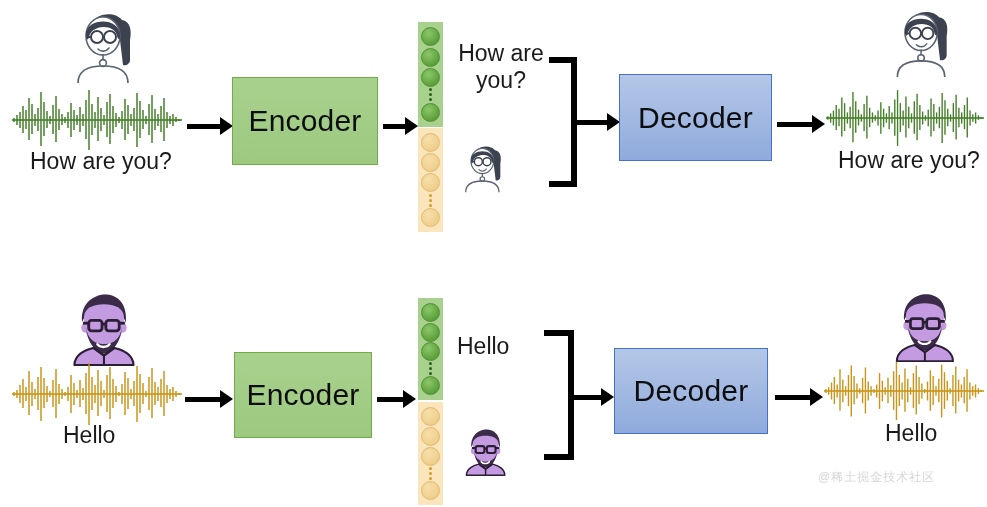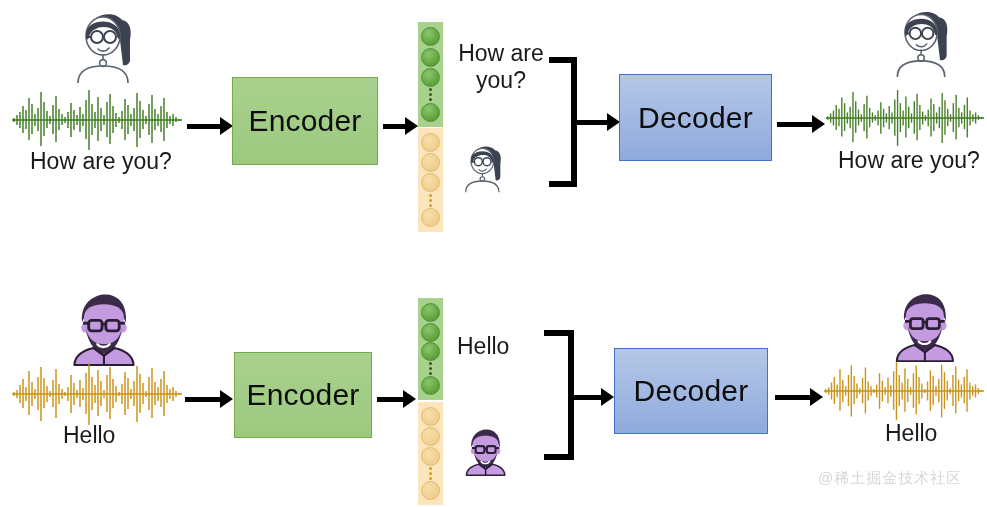--- a/index.html
+++ b/index.html
@@ -98,21 +98,21 @@
   }
   .bracket {
     border: 6px solid #000000;
     border-left: none;
     box-sizing: border-box;
     background: transparent;
   }
 
   
   .watermark {
-    font-size: 15px;
+    font-size: 12px;
     color: #d6d6d6;
     white-space: nowrap;
     letter-spacing: 1px;
   }
 
   
   .wave { display: block; }
 </style>
 </head>
 <body>

